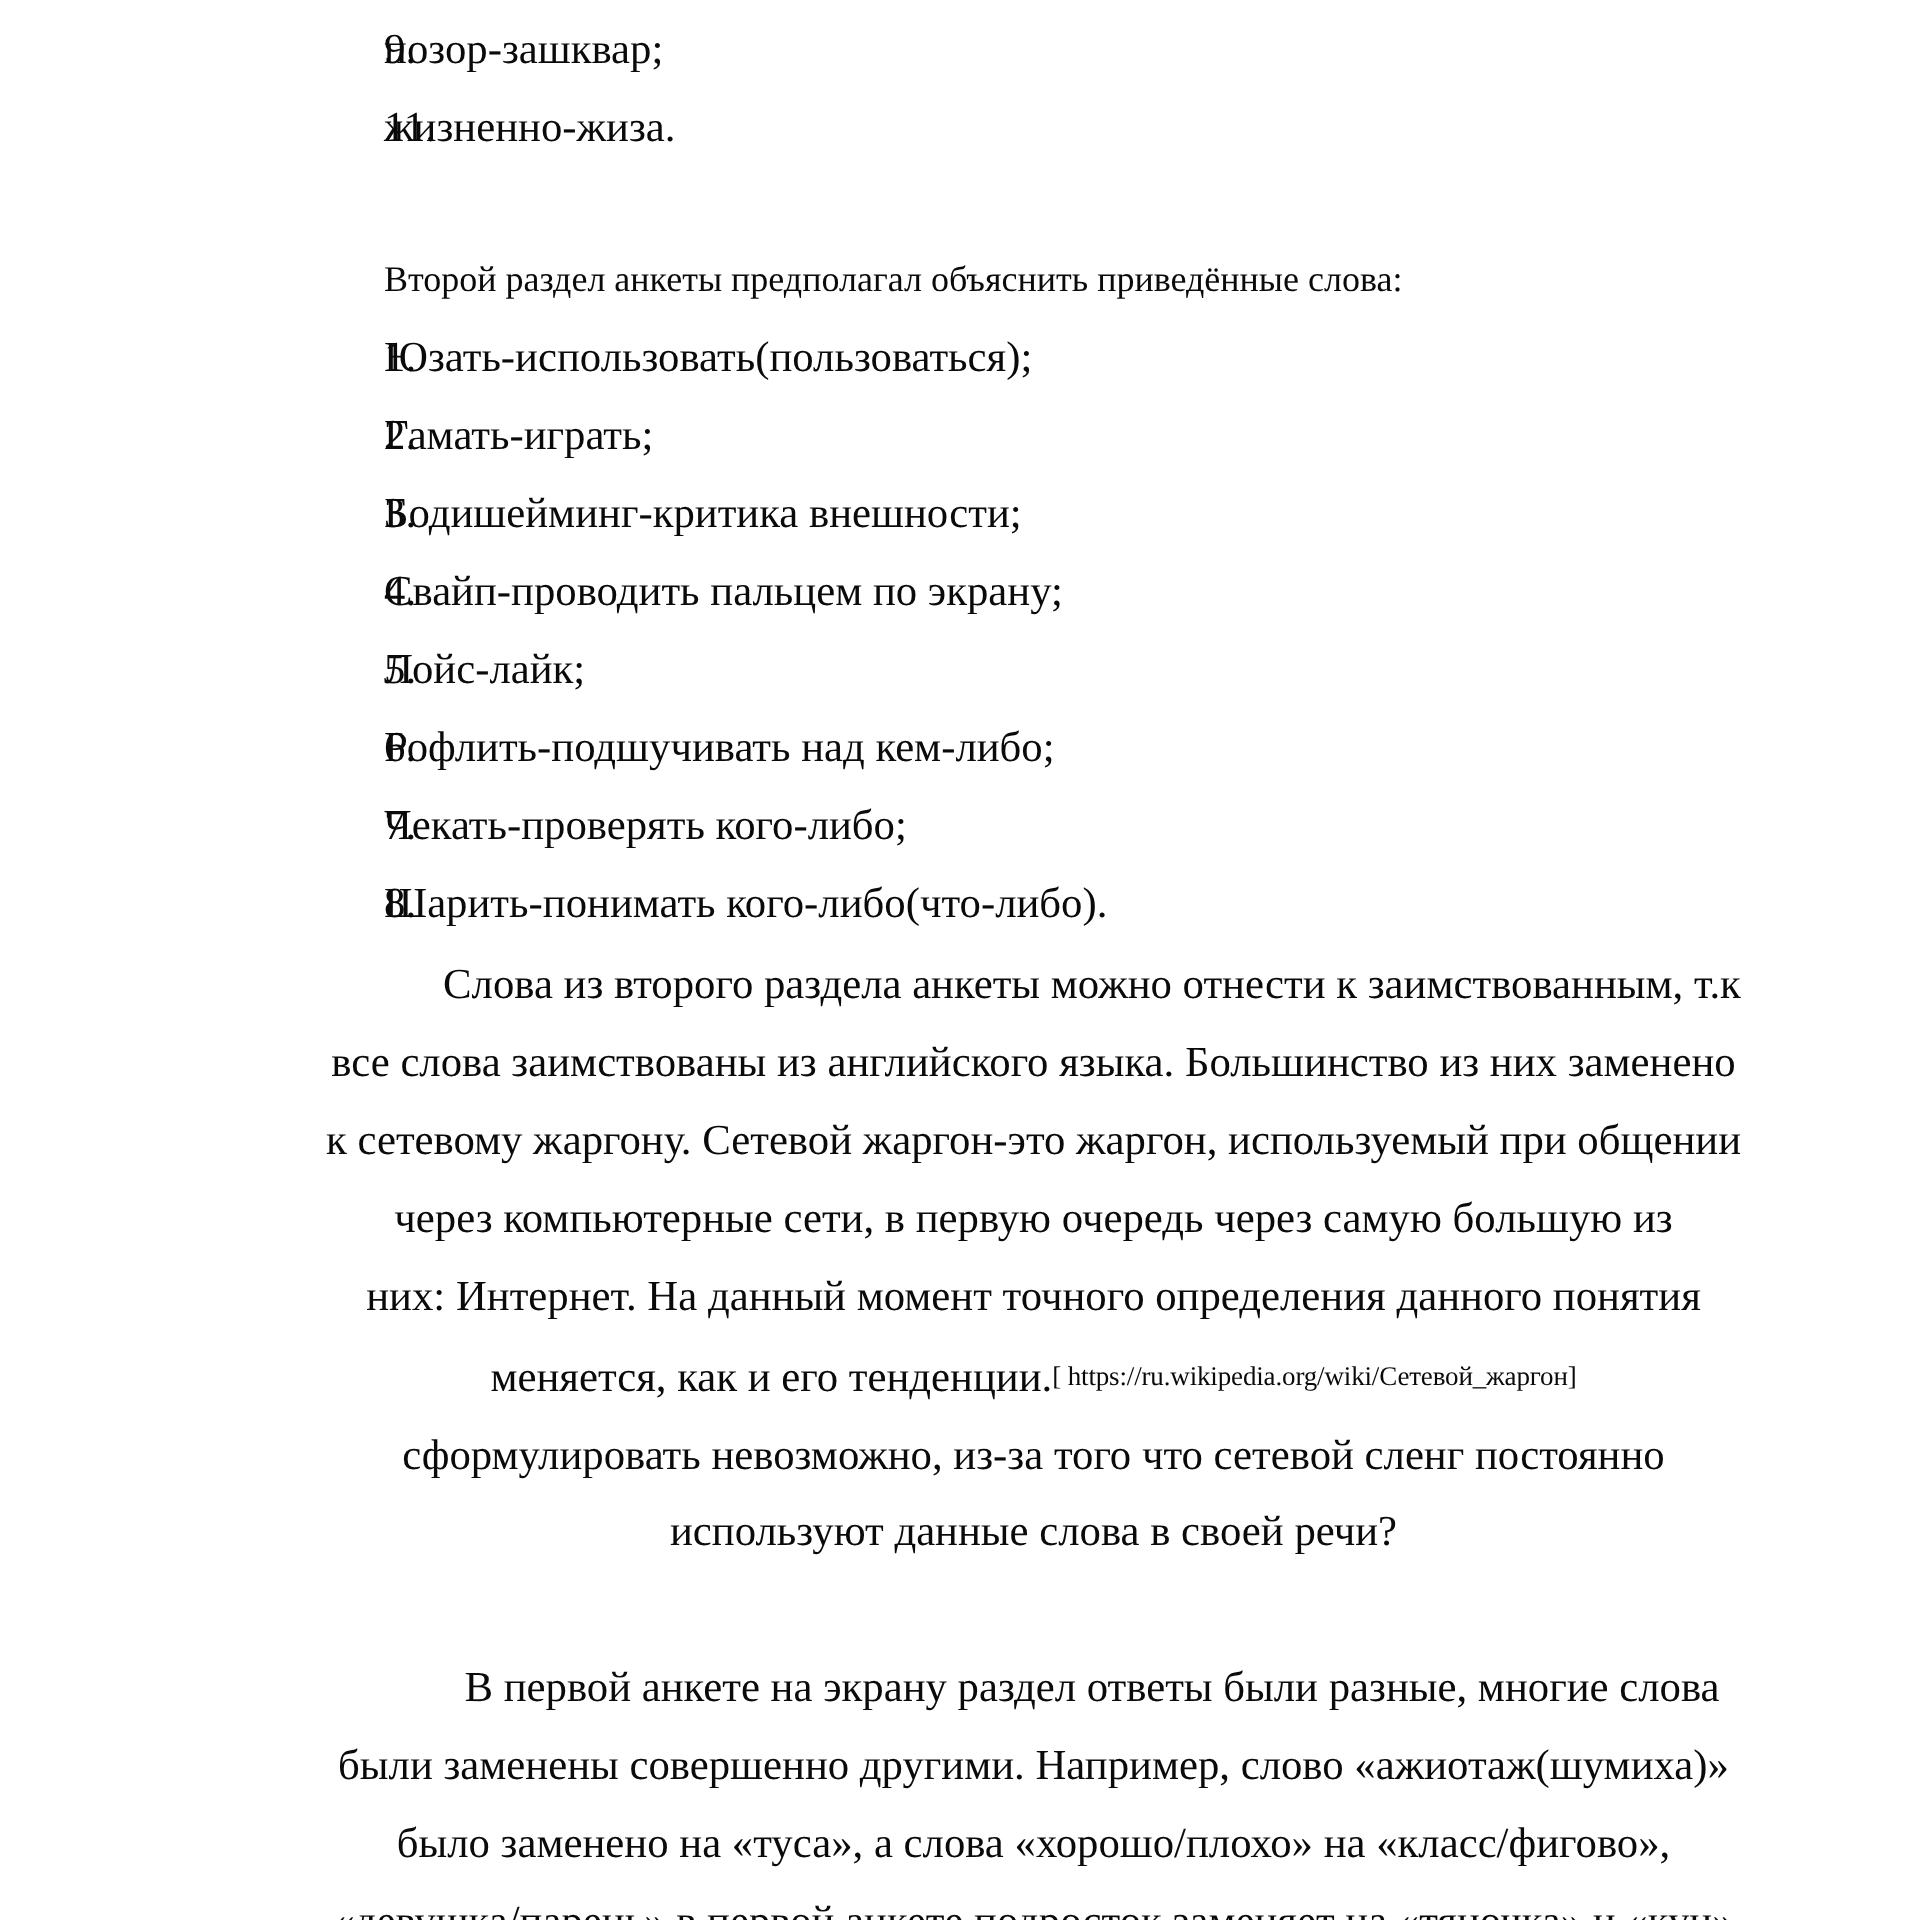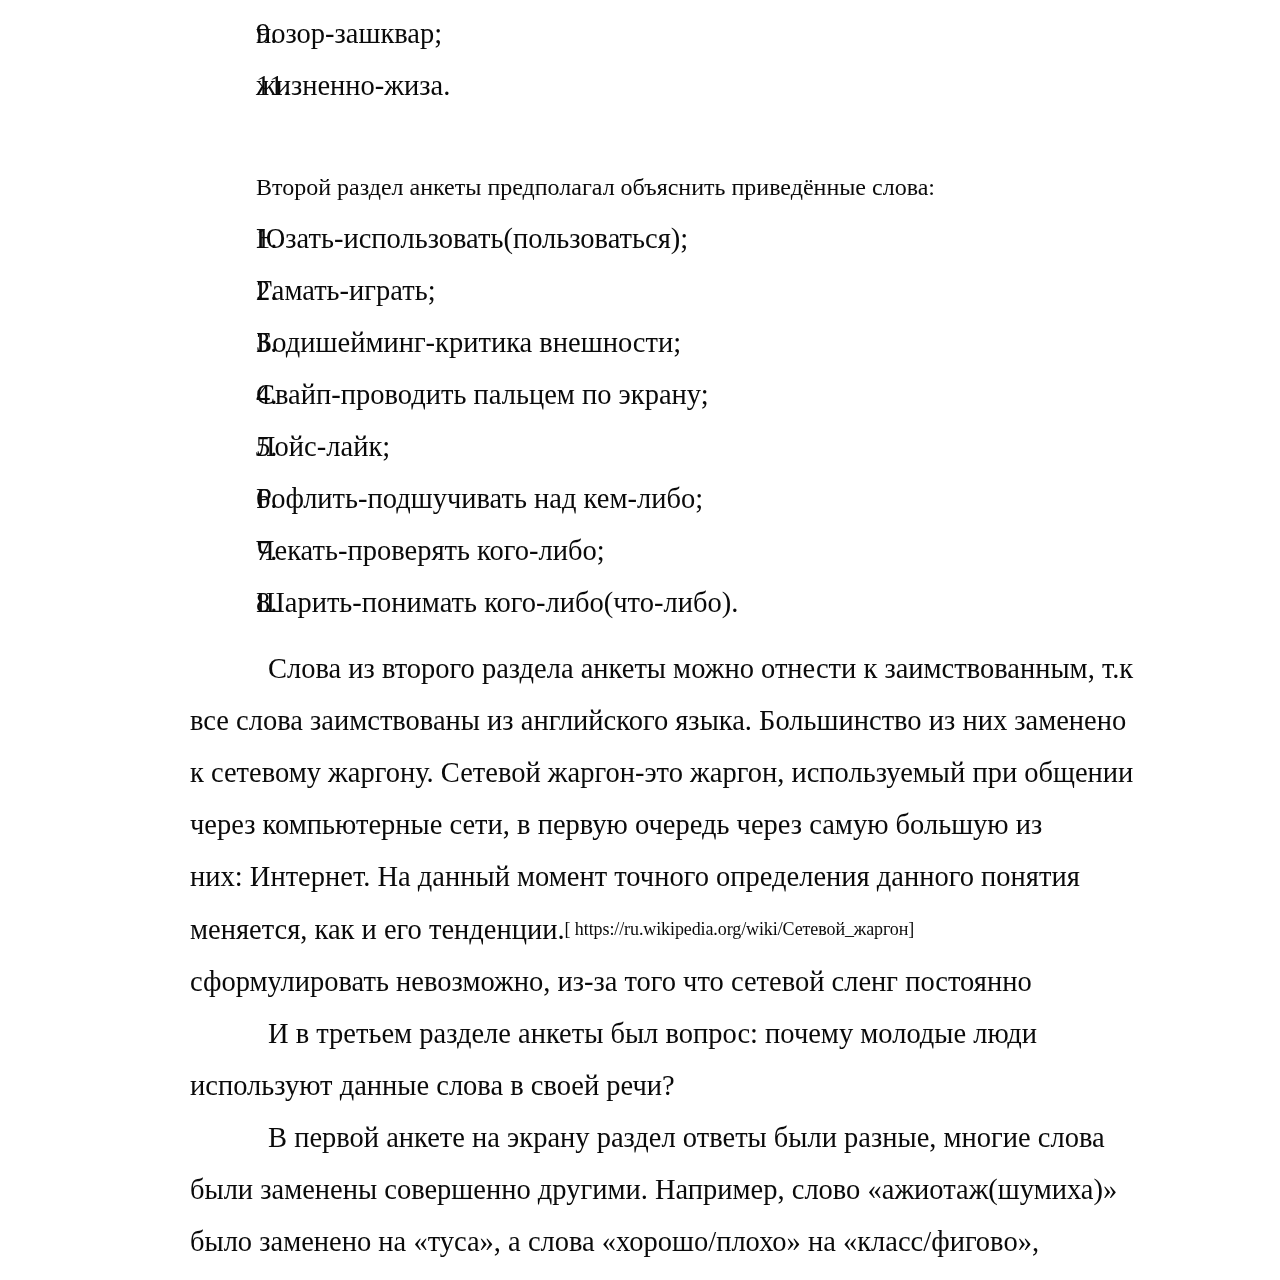--- a/index.html
+++ b/index.html
@@ -59,21 +59,22 @@
   .lead-line {
     font-size: 24px;
     line-height: 52px;
     padding-left: 78px;
     white-space: nowrap;
   }
 
   .para {
     font-size: 28.5px;
     line-height: 52px;
-    margin: 12px;
+    margin: 0;
+    text-align: center;
   }
   .para .ln {
     display: block;
     white-space: nowrap;
   }
   .para .ln.indent {
     padding-left: 78px;
   }
 
   .u-link {
@@ -152,21 +153,20 @@
       <span class="ln indent">Слова из второго раздела анкеты можно отнести к заимствованным, т.к</span>
       <span class="ln">все слова заимствованы из английского языка. Большинство из них заменено</span>
       <span class="ln">к сетевому жаргону. Сетевой жаргон-это жаргон, используемый при общении</span>
       <span class="ln">через компьютерные сети, в первую очередь через самую большую из</span>
       <span class="ln"><span>них: </span><span class="u-link">Интернет</span><span>. На данный момент точного определения данного понятия</span></span>
       <span class="ln"><span>меняется, как и его тенденции.</span><span class="footnote">[ https://ru.wikipedia.org/wiki/Сетевой_жаргон]</span></span>
       <span class="ln">сформулировать невозможно, из-за того что сетевой сленг постоянно</span>
     </p>
 
     <p class="para blk-p2">
-      <span class="ln indent">И в третьем разделе анкеты был вопрос: почему молодые люди</span>
       <span class="ln">используют данные слова в своей речи?</span>
     </p>
 
     <p class="para blk-p3">
       <span class="ln indent">В первой анкете на экрану раздел ответы были разные, многие слова</span>
       <span class="ln">были заменены совершенно другими. Например, слово «ажиотаж(шумиха)»</span>
       <span class="ln">было заменено на «туса», а слова «хорошо/плохо» на «класс/фигово»,</span>
       <span class="ln">«девушка/парень» в первой анкете подросток заменяет на «тяночка» и «кун»</span>
     </p>
 

